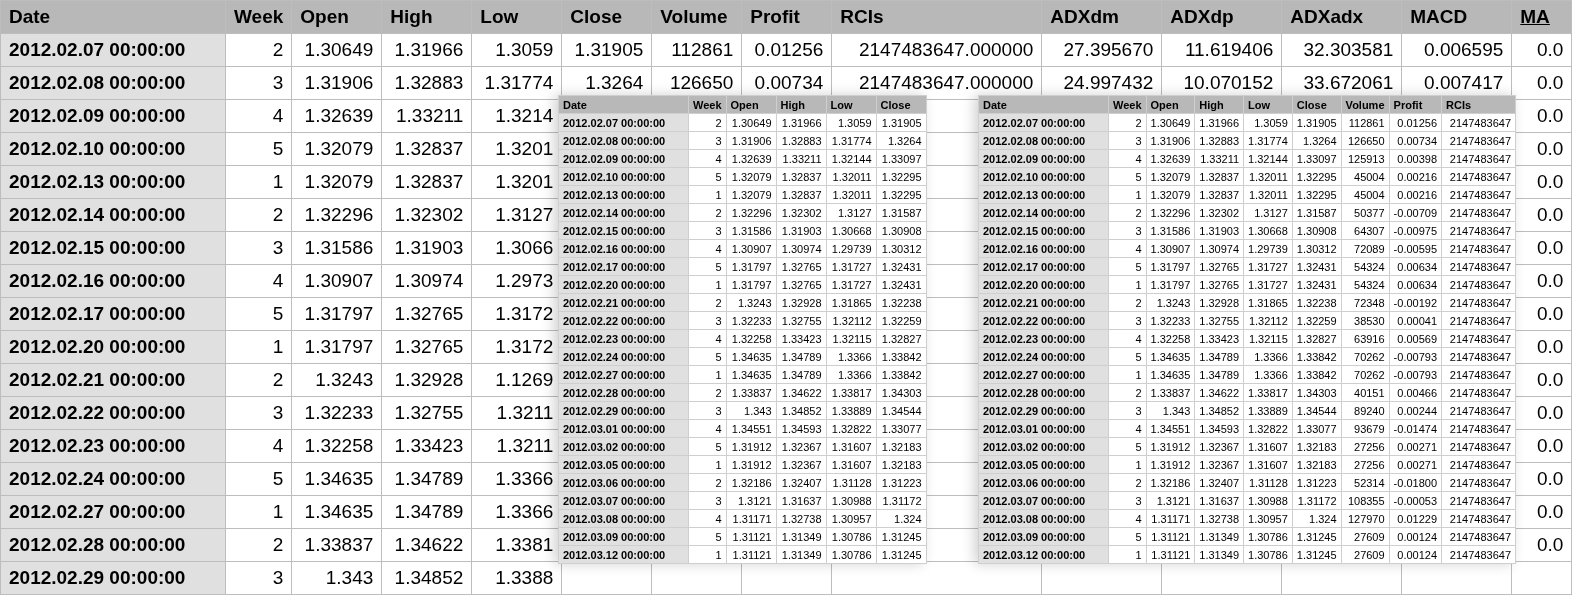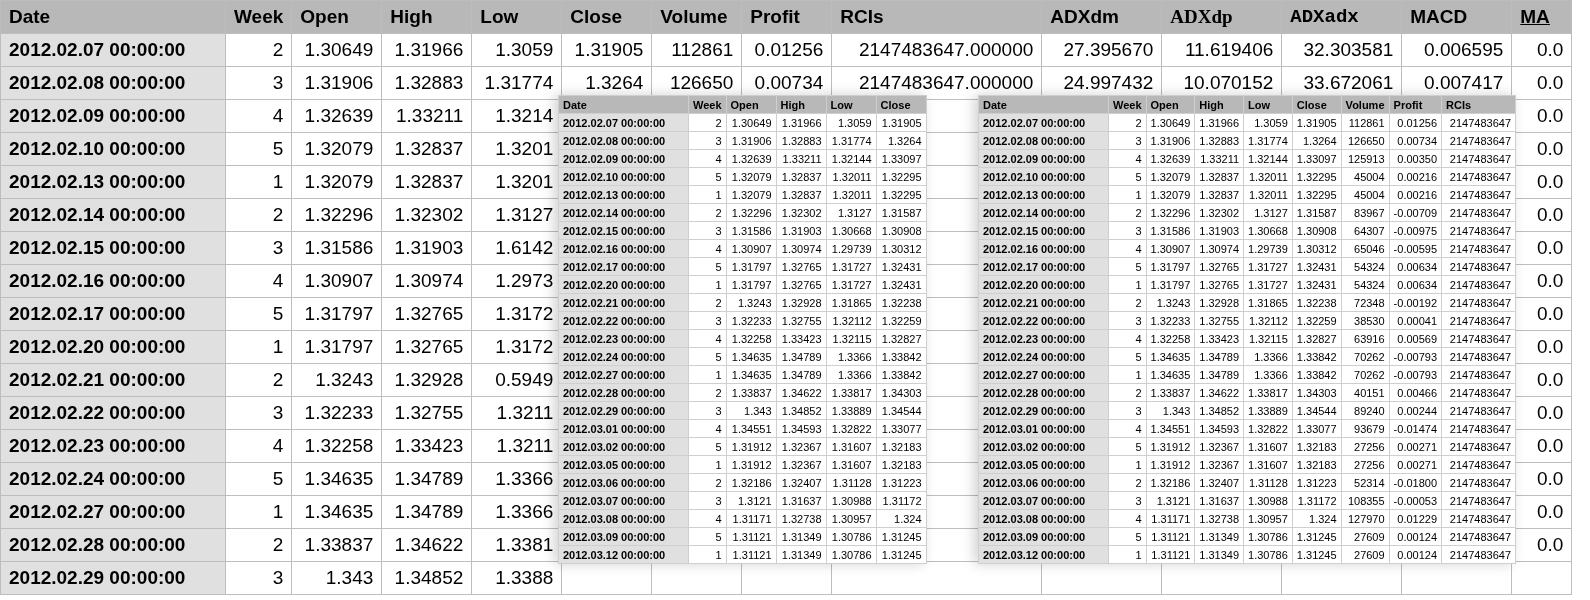--- a/index.html
+++ b/index.html
@@ -40,22 +40,22 @@
   .main-table .col-date   { width: 225px; }
   .main-table .col-week   { width: 64px; }
   .main-table .col-open   { width: 90px; }
   .main-table .col-high   { width: 90px; }
   .main-table .col-low    { width: 90px; }
   .main-table .col-close  { width: 90px; }
   .main-table .col-volume { width: 90px; }
   .main-table .col-profit { width: 90px; }
   .main-table .col-rcis   { width: 210px; }
   .main-table .col-adxdm  { width: 120px; }
-  .main-table .col-adxdp  { width: 120px; font-family: Liberation Serif, serif; }
-  .main-table .col-adxadx { width: 120px; font-family: Liberation Mono, monospace; }
+  .main-table .col-adxdp  { width: 120px; }
+  .main-table .col-adxadx { width: 120px; }
   .main-table .col-macd   { width: 110px; }
   .main-table .col-mac    { width: 60px; text-decoration: underline; }
 
   
   .overlay {
     position: absolute;
     top: 95px;
     border-collapse: collapse;
     font-size: 11px;
     background: #fff;
@@ -210,21 +210,21 @@
         <td></td>
         <td></td>
         <td></td>
         <td>0.0</td>
       </tr>
       <tr>
         <td class="date-cell">2012.02.15 00:00:00</td>
         <td>3</td>
         <td>1.31586</td>
         <td>1.31903</td>
-        <td>1.6142</td>
+        <td>1.3066</td>
         <td></td>
         <td></td>
         <td></td>
         <td>864</td>
         <td></td>
         <td></td>
         <td></td>
         <td></td>
         <td>0.0</td>
       </tr>
@@ -274,21 +274,21 @@
         <td></td>
         <td></td>
         <td></td>
         <td>0.0</td>
       </tr>
       <tr>
         <td class="date-cell">2012.02.21 00:00:00</td>
         <td>2</td>
         <td>1.3243</td>
         <td>1.32928</td>
-        <td>0.5949</td>
+        <td>1.1269</td>
         <td></td>
         <td></td>
         <td></td>
         <td>864</td>
         <td></td>
         <td></td>
         <td></td>
         <td></td>
         <td>0.0</td>
       </tr>
@@ -644,21 +644,21 @@
         <td>2147483647</td>
       </tr>
       <tr>
         <td class="date-cell">2012.02.09 00:00:00</td>
         <td>4</td>
         <td>1.32639</td>
         <td>1.33211</td>
         <td>1.32144</td>
         <td>1.33097</td>
         <td>125913</td>
-        <td>0.00350</td>
+        <td>0.00398</td>
         <td>2147483647</td>
       </tr>
       <tr>
         <td class="date-cell">2012.02.10 00:00:00</td>
         <td>5</td>
         <td>1.32079</td>
         <td>1.32837</td>
         <td>1.32011</td>
         <td>1.32295</td>
         <td>45004</td>
@@ -676,21 +676,21 @@
         <td>0.00216</td>
         <td>2147483647</td>
       </tr>
       <tr>
         <td class="date-cell">2012.02.14 00:00:00</td>
         <td>2</td>
         <td>1.32296</td>
         <td>1.32302</td>
         <td>1.3127</td>
         <td>1.31587</td>
-        <td>83967</td>
+        <td>50377</td>
         <td>-0.00709</td>
         <td>2147483647</td>
       </tr>
       <tr>
         <td class="date-cell">2012.02.15 00:00:00</td>
         <td>3</td>
         <td>1.31586</td>
         <td>1.31903</td>
         <td>1.30668</td>
         <td>1.30908</td>
@@ -698,21 +698,21 @@
         <td>-0.00975</td>
         <td>2147483647</td>
       </tr>
       <tr>
         <td class="date-cell">2012.02.16 00:00:00</td>
         <td>4</td>
         <td>1.30907</td>
         <td>1.30974</td>
         <td>1.29739</td>
         <td>1.30312</td>
-        <td>65046</td>
+        <td>72089</td>
         <td>-0.00595</td>
         <td>2147483647</td>
       </tr>
       <tr>
         <td class="date-cell">2012.02.17 00:00:00</td>
         <td>5</td>
         <td>1.31797</td>
         <td>1.32765</td>
         <td>1.31727</td>
         <td>1.32431</td>

